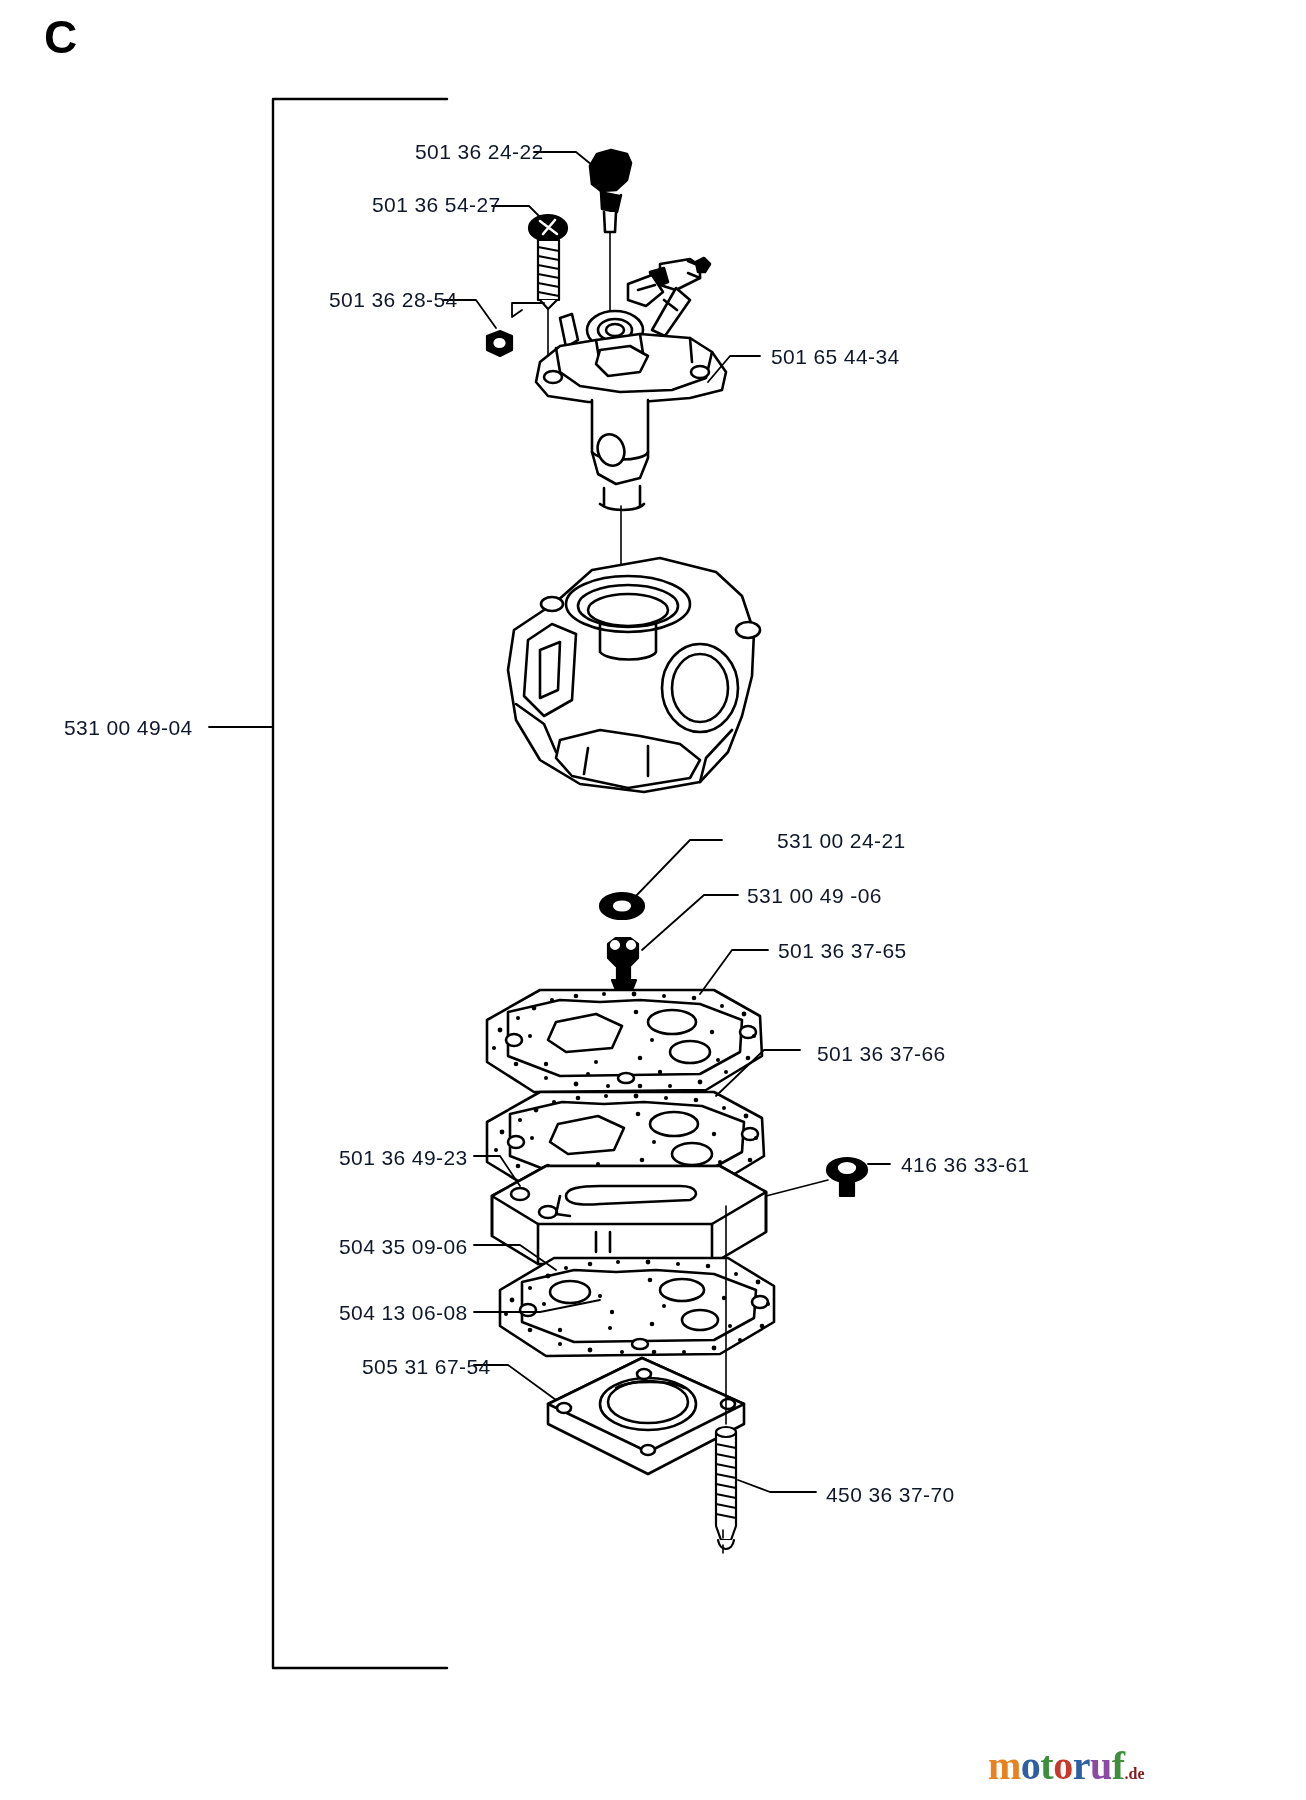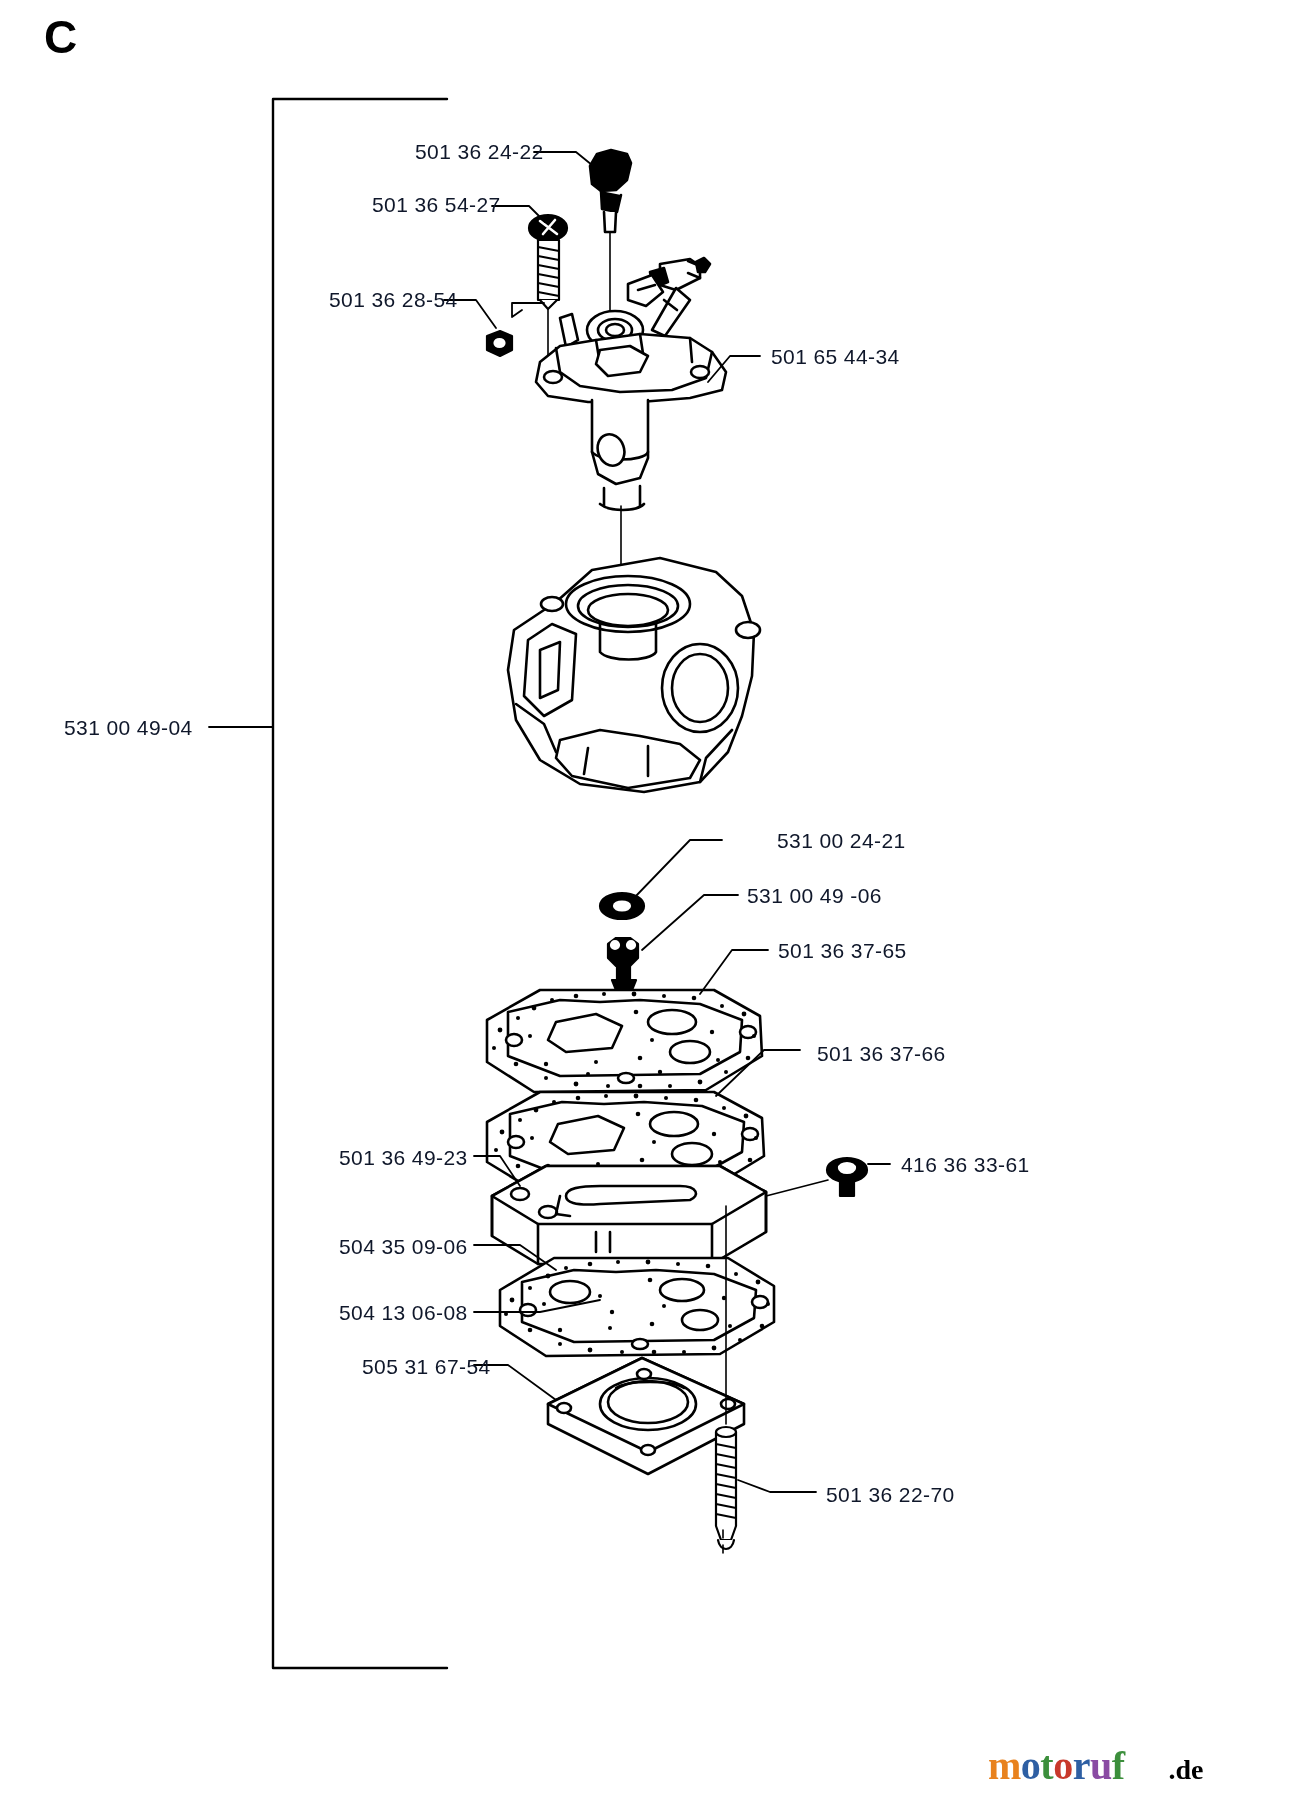--- a/index.html
+++ b/index.html
@@ -50,24 +50,23 @@
     position: absolute;
     left: 988px;
     top: 1742px;
     font-family: "Liberation Serif", serif;
     font-size: 40px;
     font-weight: bold;
     letter-spacing: -0.5px;
     white-space: nowrap;
   }
   .watermark .wm-de {
-    font-size: 28px;
-    color: #000000;
+    font-size: 16px;
+    color: #7f1d1d;
     letter-spacing: 0;
-    margin-left: 44px;
   }
 </style>
 </head>
 <body>
 
 <div id="page">
 
   <div class="section-letter">C</div>
 
   <svg class="art" viewBox="0 0 1306 1800">
@@ -401,19 +400,19 @@
   <div class="label" style="left:339px; top:1235px;">504 35 09-06</div>
   <div class="label" style="left:339px; top:1301px;">504 13 06-08</div>
   <div class="label" style="left:342px; top:1355px;margin-left:20px;">505 31 67-54</div>
 
   <div class="label" style="left:771px; top:345px;">501 65 44-34</div>
   <div class="label" style="left:731px; top:829px;margin-left:46px;">531 00 24-21</div>
   <div class="label" style="left:747px; top:884px;">531 00 49 -06</div>
   <div class="label" style="left:778px; top:939px;">501 36 37-65</div>
   <div class="label" style="left:809px; top:1042px;margin-left:8px;">501 36 37-66</div>
   <div class="label" style="left:901px; top:1153px;">416 36 33-61</div>
-  <div class="label" style="left:826px; top:1483px;">501 36 22-70</div>
+  <div class="label" style="left:826px; top:1483px;">450 36 37-70</div>
 
   <div class="watermark">
     <span style="color: rgb(232, 130, 30);">m</span><span style="color: rgb(46, 95, 163);">o</span><span style="color: rgb(60, 143, 60);">t</span><span style="color: rgb(200, 57, 43);">o</span><span style="color: rgb(46, 95, 163);">r</span><span style="color: rgb(138, 75, 163);">u</span><span style="color: rgb(60, 143, 60);">f</span><span class="wm-de">.de</span>
   </div>
 
 </div>
 
 </body></html>

